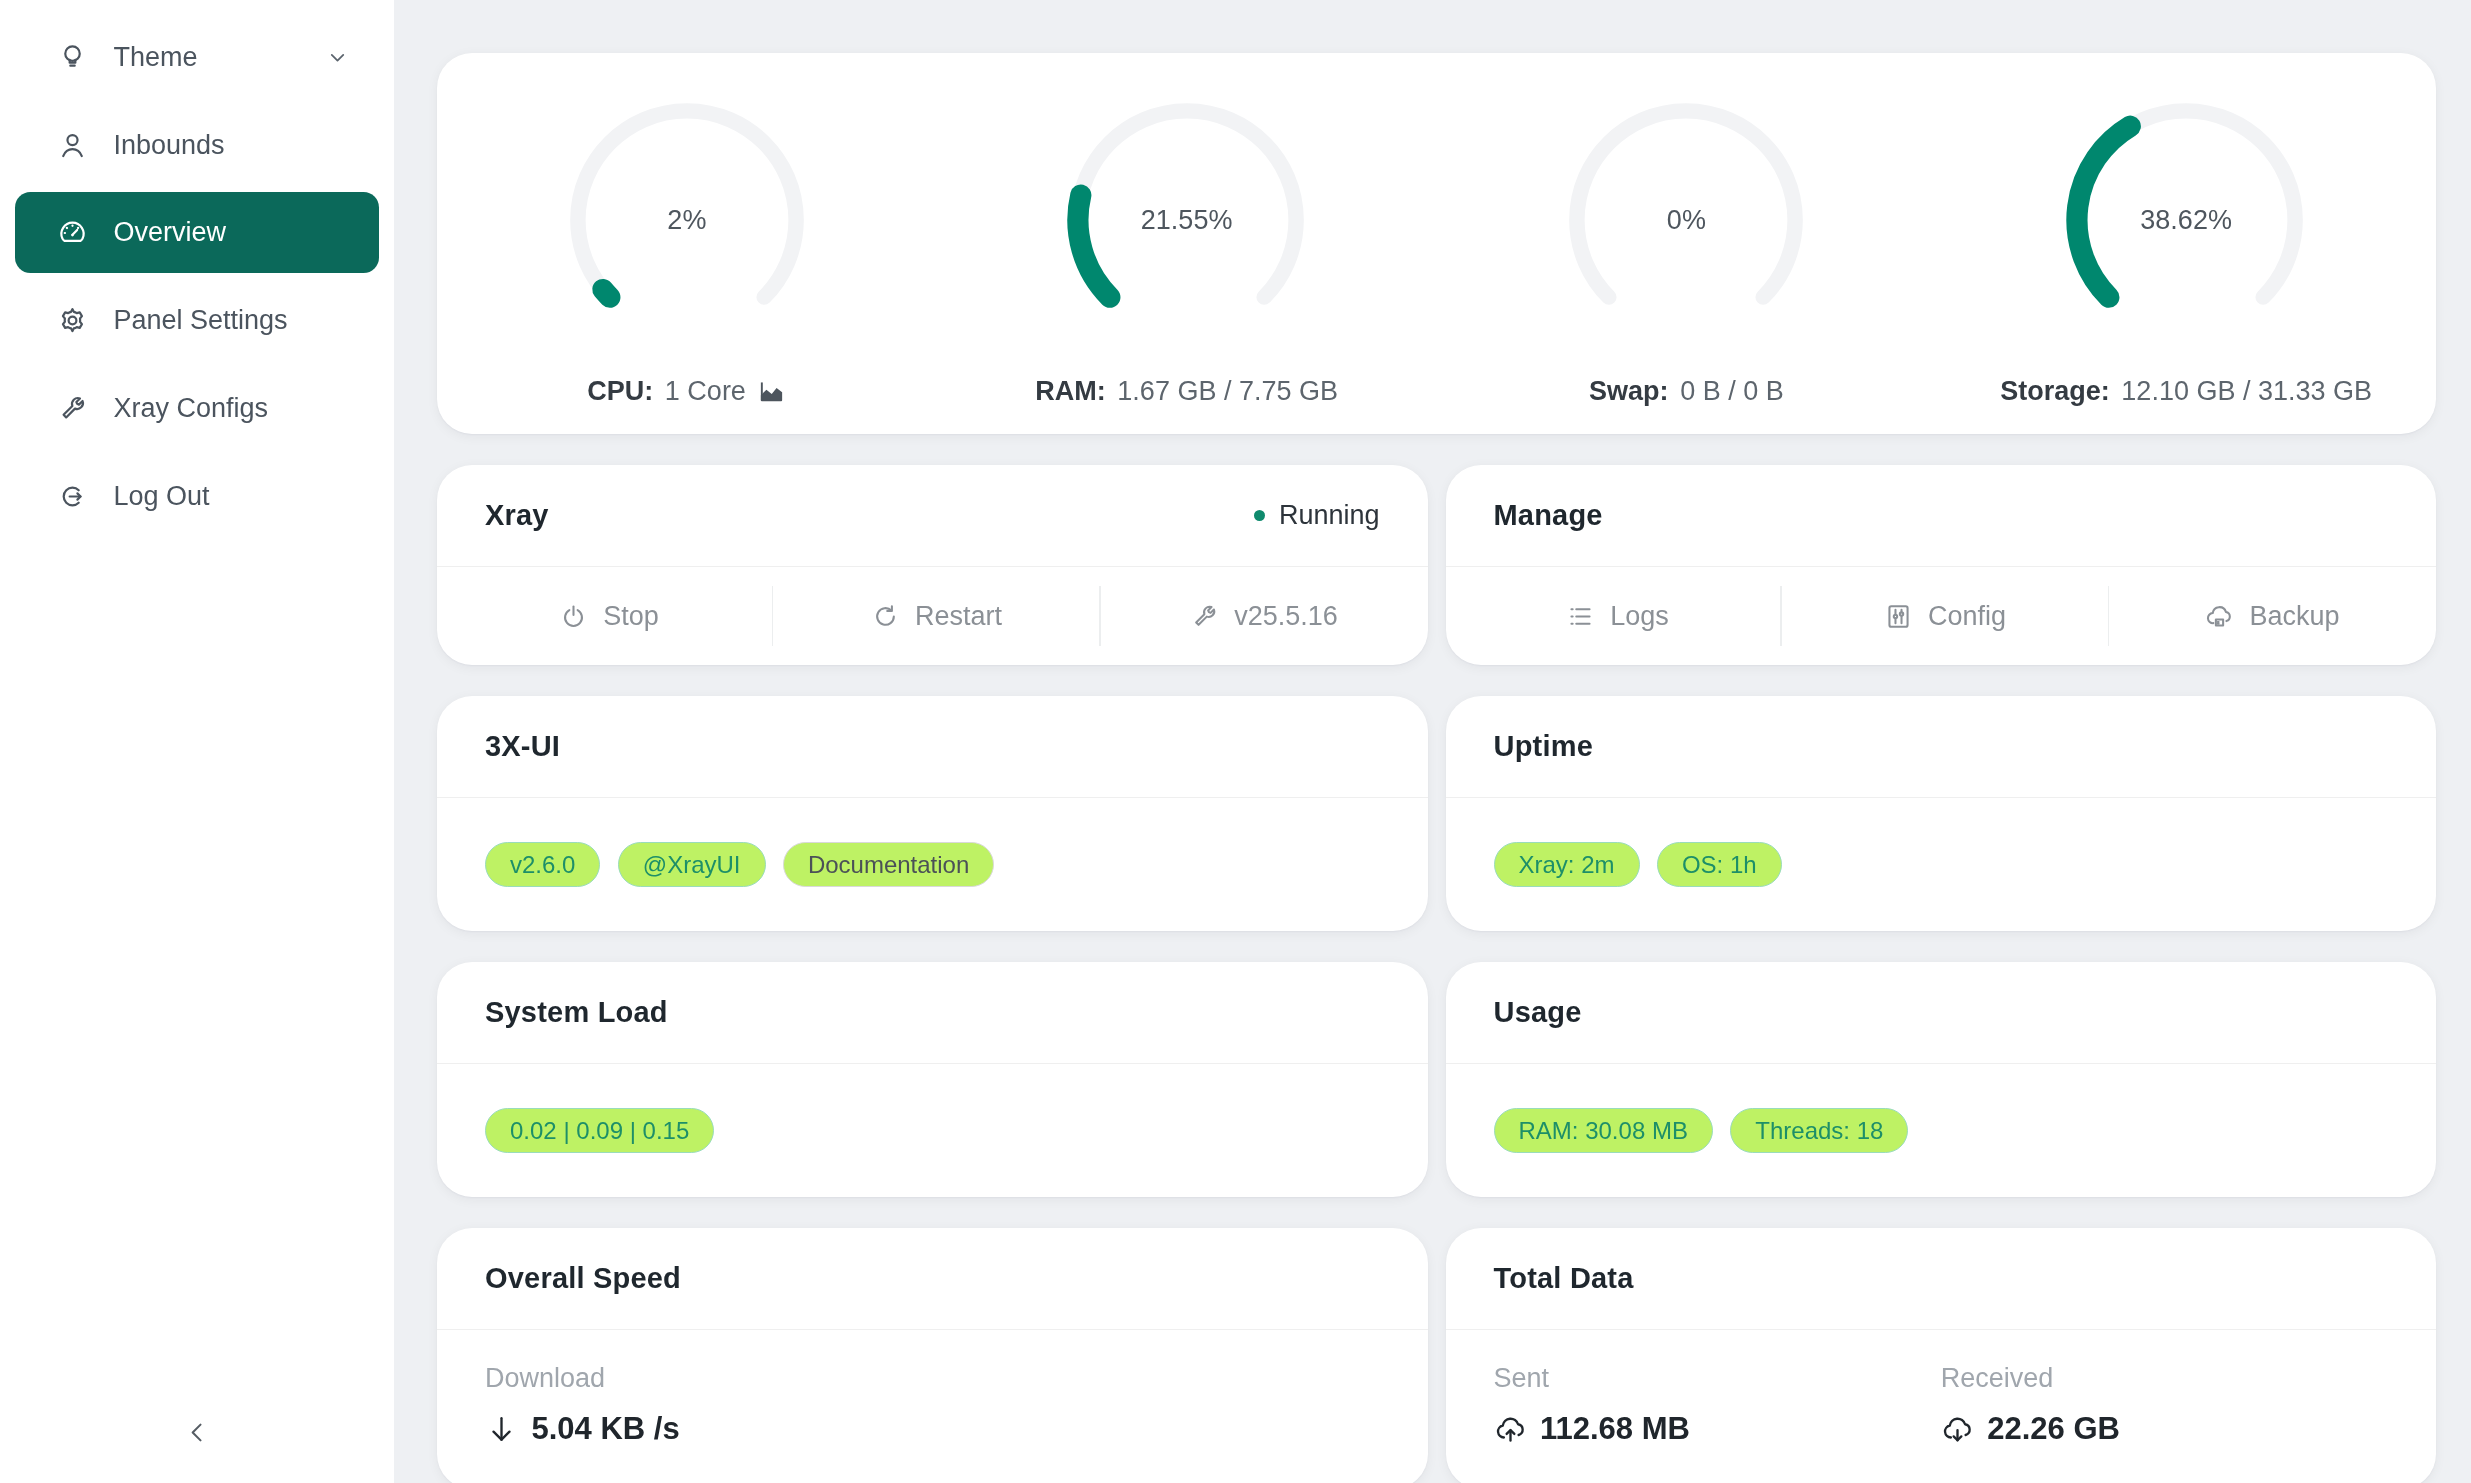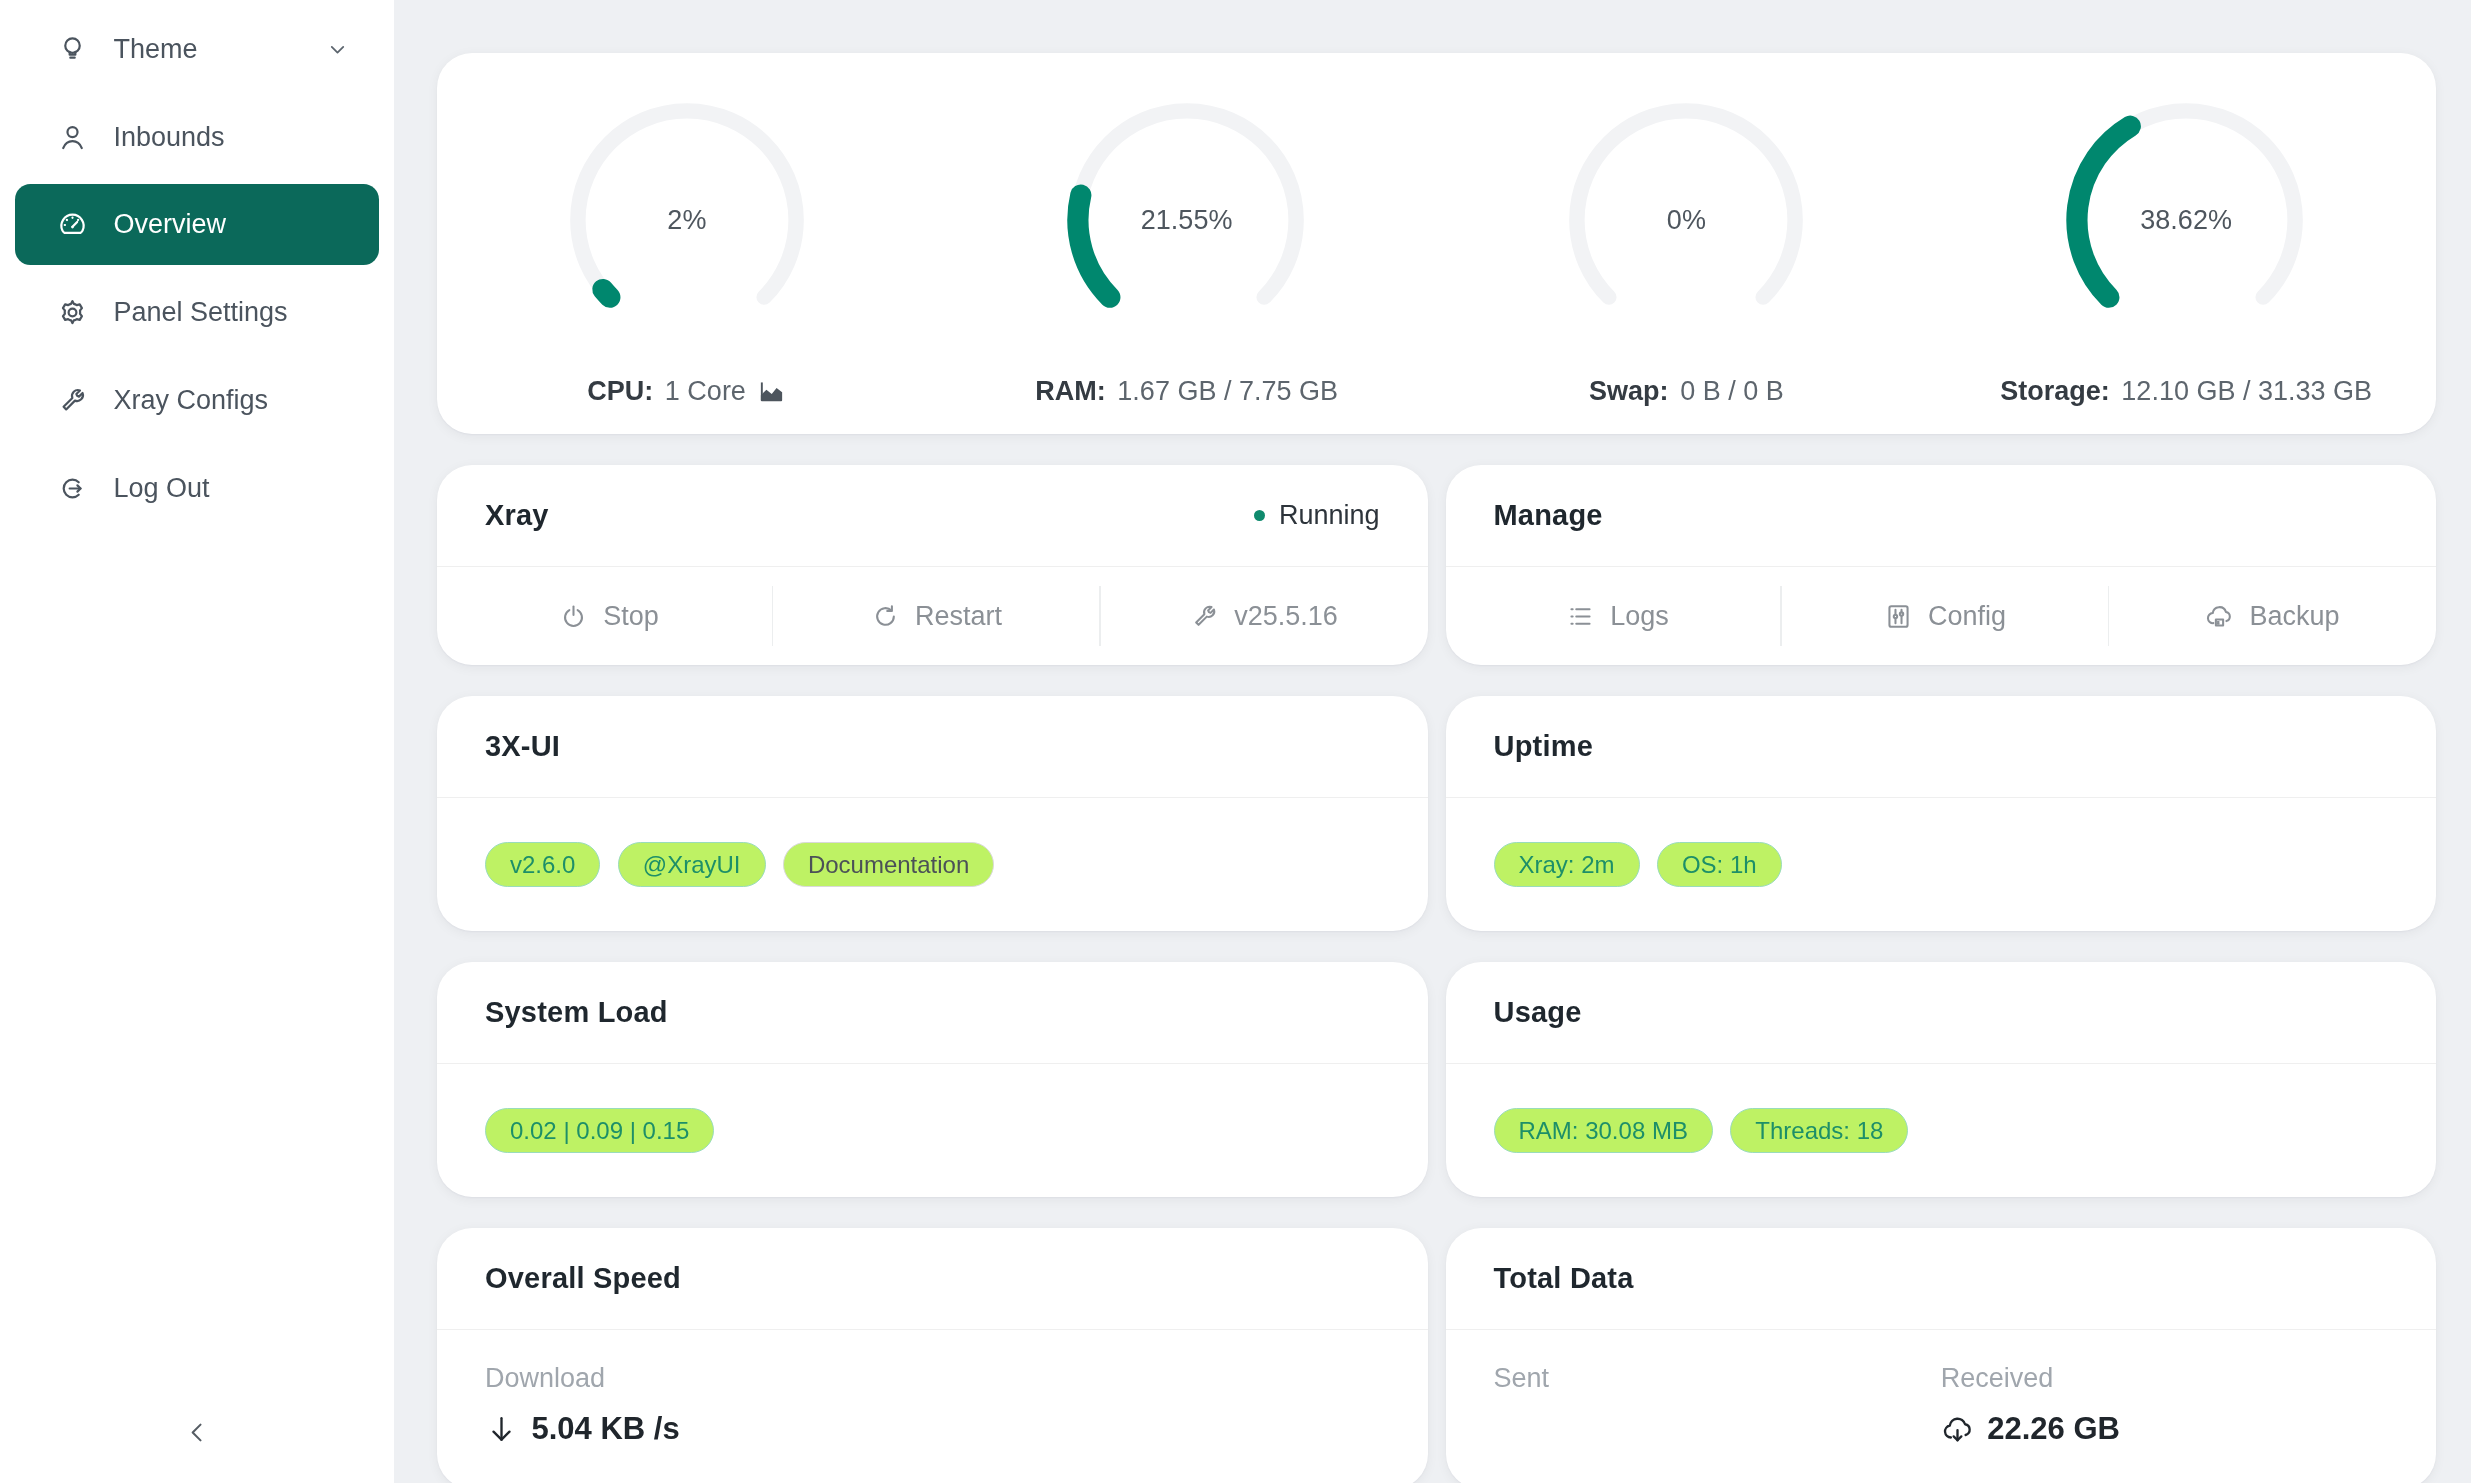--- a/index.html
+++ b/index.html
@@ -7,21 +7,21 @@
   body {
     display:flex;
     font-family:"Liberation Sans","DejaVu Sans",sans-serif;
     background:#eef0f3;
     overflow:hidden;
     color:#222;
   }
   
   .sidebar {
     width:394px; flex-shrink:0; background:#ffffff;
-    position:relative; padding-top:2px;
+    position:relative; padding-top:10px;
   }
   .side-item {
     display:flex; align-items:center; gap:25px;
     height:81px; margin:6.8px 15.4px; padding:0 29px 0 42px;
     border-radius:15.4px; color:#4b545e; font-size:27px;
     cursor:pointer; user-select:none;
   }
   .side-item .ico { display:flex; width:31px; height:31px; flex-shrink:0; }
   .side-item .ico svg { width:31px; height:31px; }
   .side-item.active { background:#0b695a; color:#ffffff; }
@@ -374,20 +374,30 @@
         </div>
     </section>
 
     <section class="card">
       <div class="card-head">
         <span class="card-title">Total Data</span>
       </div>
       <div class="stats-body" id="data-stats">
           <div>
             <div class="stat-label">Sent</div>
+            <div class="stat-value">
+              <span class="ico">
+                <svg fill="none" stroke="currentColor" stroke-width="1.7" stroke-linecap="round" stroke-linejoin="round" viewBox="0 0 24 24">
+                  <path d="M7.2 17.8a4.4 4.4 0 0 1-.8-8.7 5.7 5.7 0 0 1 11.1-.9 4 4 0 0 1 .4 7.8"></path>
+                  <path d="M12 20v-7.4"></path>
+                  <path d="M9.2 15.2 12 12.4l2.8 2.8"></path>
+                </svg>
+              </span>
+              <span>112.68 MB</span>
+            </div>
           </div>
           <div>
             <div class="stat-label">Received</div>
             <div class="stat-value">
               <span class="ico">
                 <svg fill="none" stroke="currentColor" stroke-width="1.7" stroke-linecap="round" stroke-linejoin="round" viewBox="0 0 24 24">
                   <path d="M7.2 17.8a4.4 4.4 0 0 1-.8-8.7 5.7 5.7 0 0 1 11.1-.9 4 4 0 0 1 .4 7.8"></path>
                   <path d="M12 12.4v7.4"></path>
                   <path d="M9.2 17 12 19.8 14.8 17"></path>
                 </svg>

